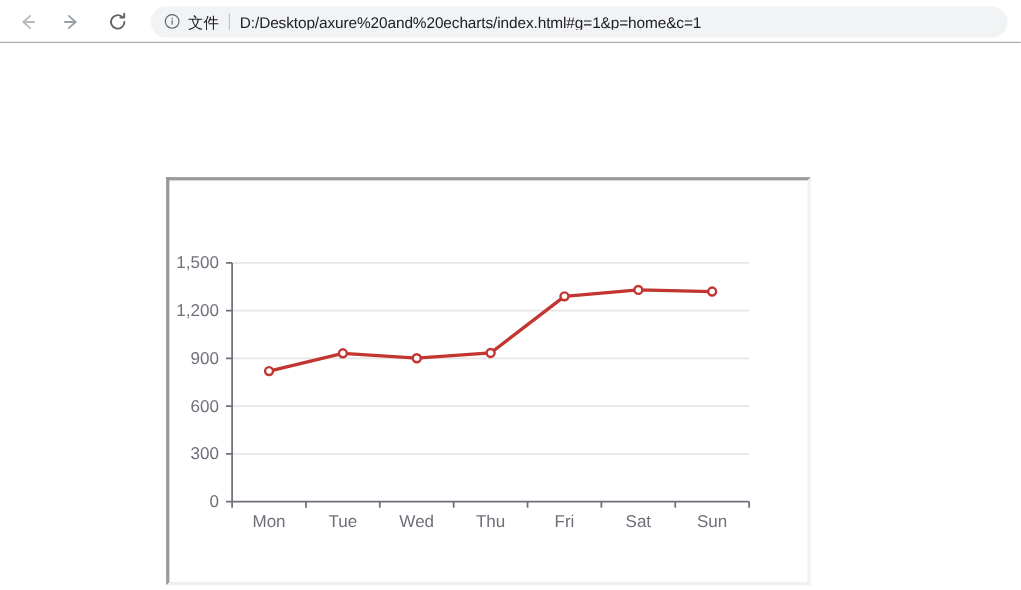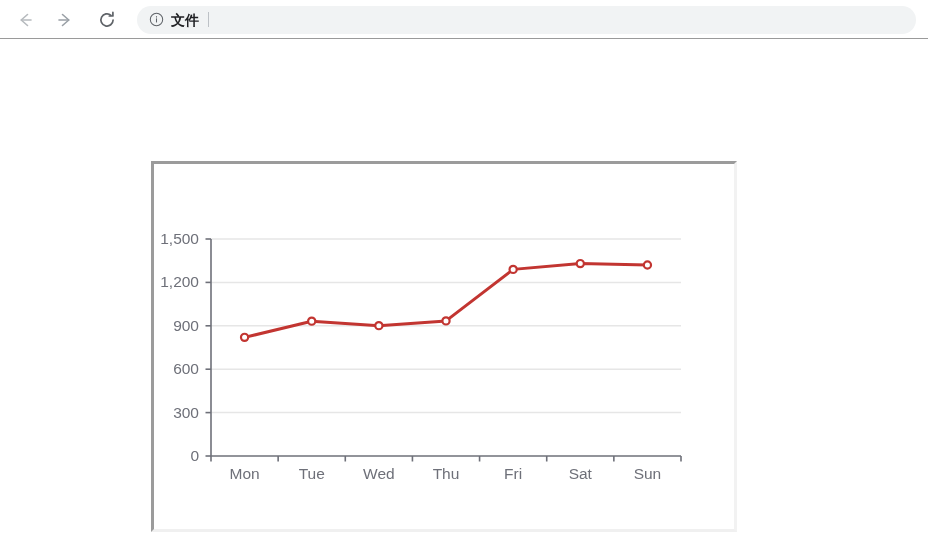--- a/index.html
+++ b/index.html
@@ -66,21 +66,20 @@
     align-items: center;
     justify-content: center;
     margin-right: 7px;
   }
   .scheme-label {
     font-size: 14px;
     color: #202124;
     white-space: nowrap;
     flex: 0 0 auto;
     line-height: 1;
-    font-weight: bold;
   }
   .scheme-sep {
     flex: 0 0 auto;
     width: 1px;
     height: 15px;
     background: #bdc1c6;
     margin: 0 9px 0 9px;
   }
   .url-text {
     font-size: 14px;
@@ -155,20 +154,21 @@
   <div class="omnibox">
     <span class="info-icon">
       <svg width="15" height="15" viewBox="0 0 16 16">
         <circle cx="8" cy="8" r="6.6" fill="none" stroke="#5f6368" stroke-width="1.1"></circle>
         <rect x="7.45" y="6.8" width="1.1" height="4.3" fill="#5f6368"></rect>
         <rect x="7.45" y="4.5" width="1.1" height="1.4" fill="#5f6368"></rect>
       </svg>
     </span>
     <span class="scheme-label">文件</span>
     <span class="scheme-sep"></span>
+    <span class="url-text">D:/Desktop/axure%20and%20echarts/index.html#g=1&amp;p=home&amp;c=1</span>
   </div>
 
 </div>
 
 <div class="page-canvas">
 
   <div class="chart-frame">
     <svg class="chart-svg" id="chart-svg" width="580" height="365" viewBox="0 0 580 365">
         <line x1="57" y1="248.6" x2="527" y2="248.6" stroke="#e6e6e6" stroke-width="1.5"></line>
         <line x1="57" y1="205.2" x2="527" y2="205.2" stroke="#e6e6e6" stroke-width="1.5"></line>

